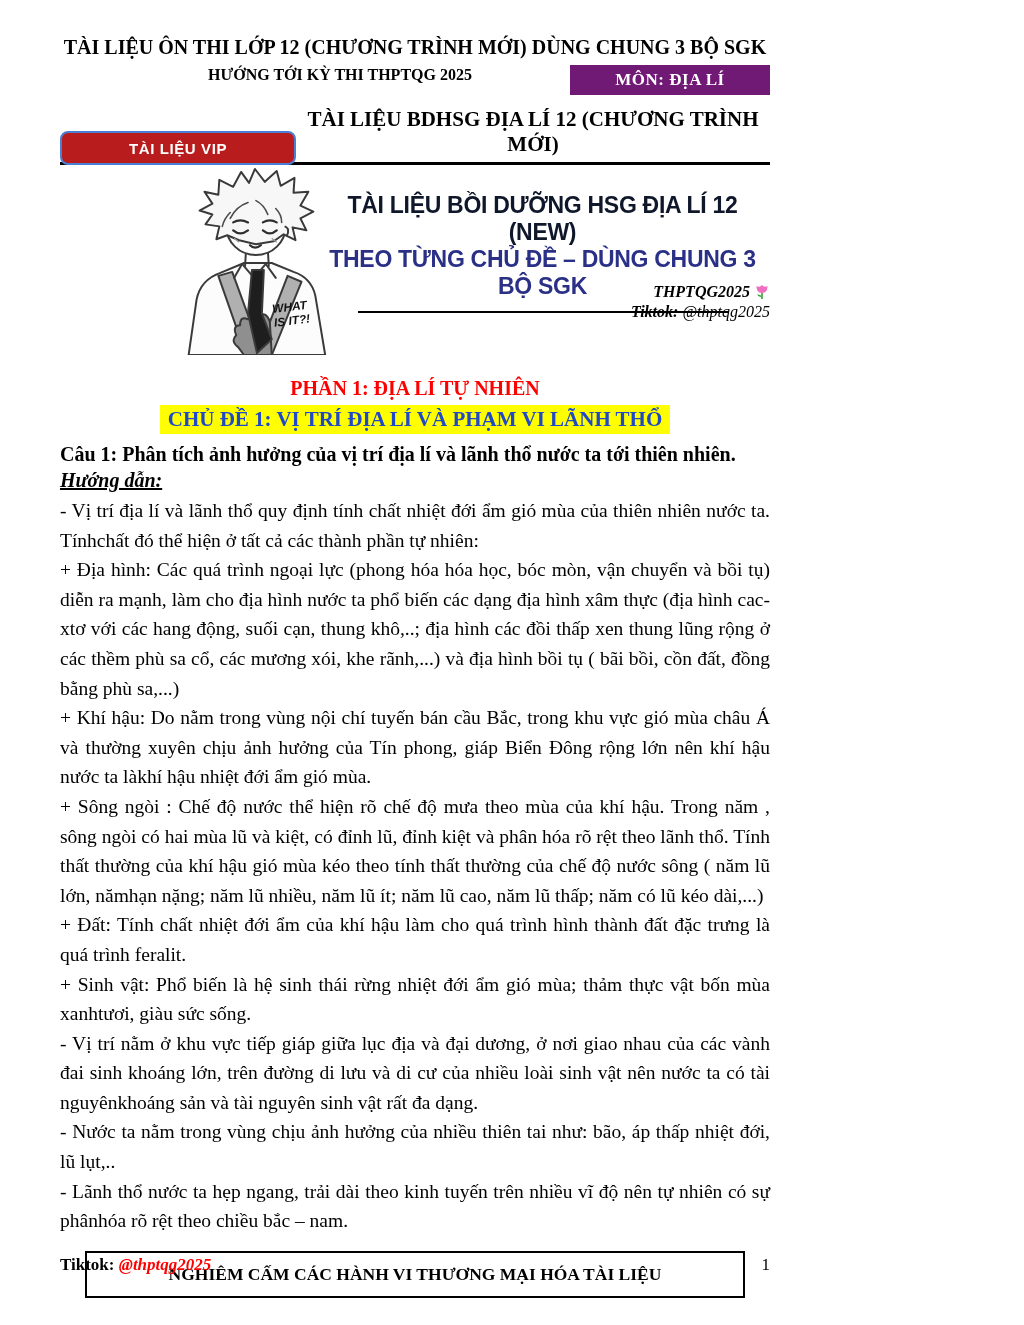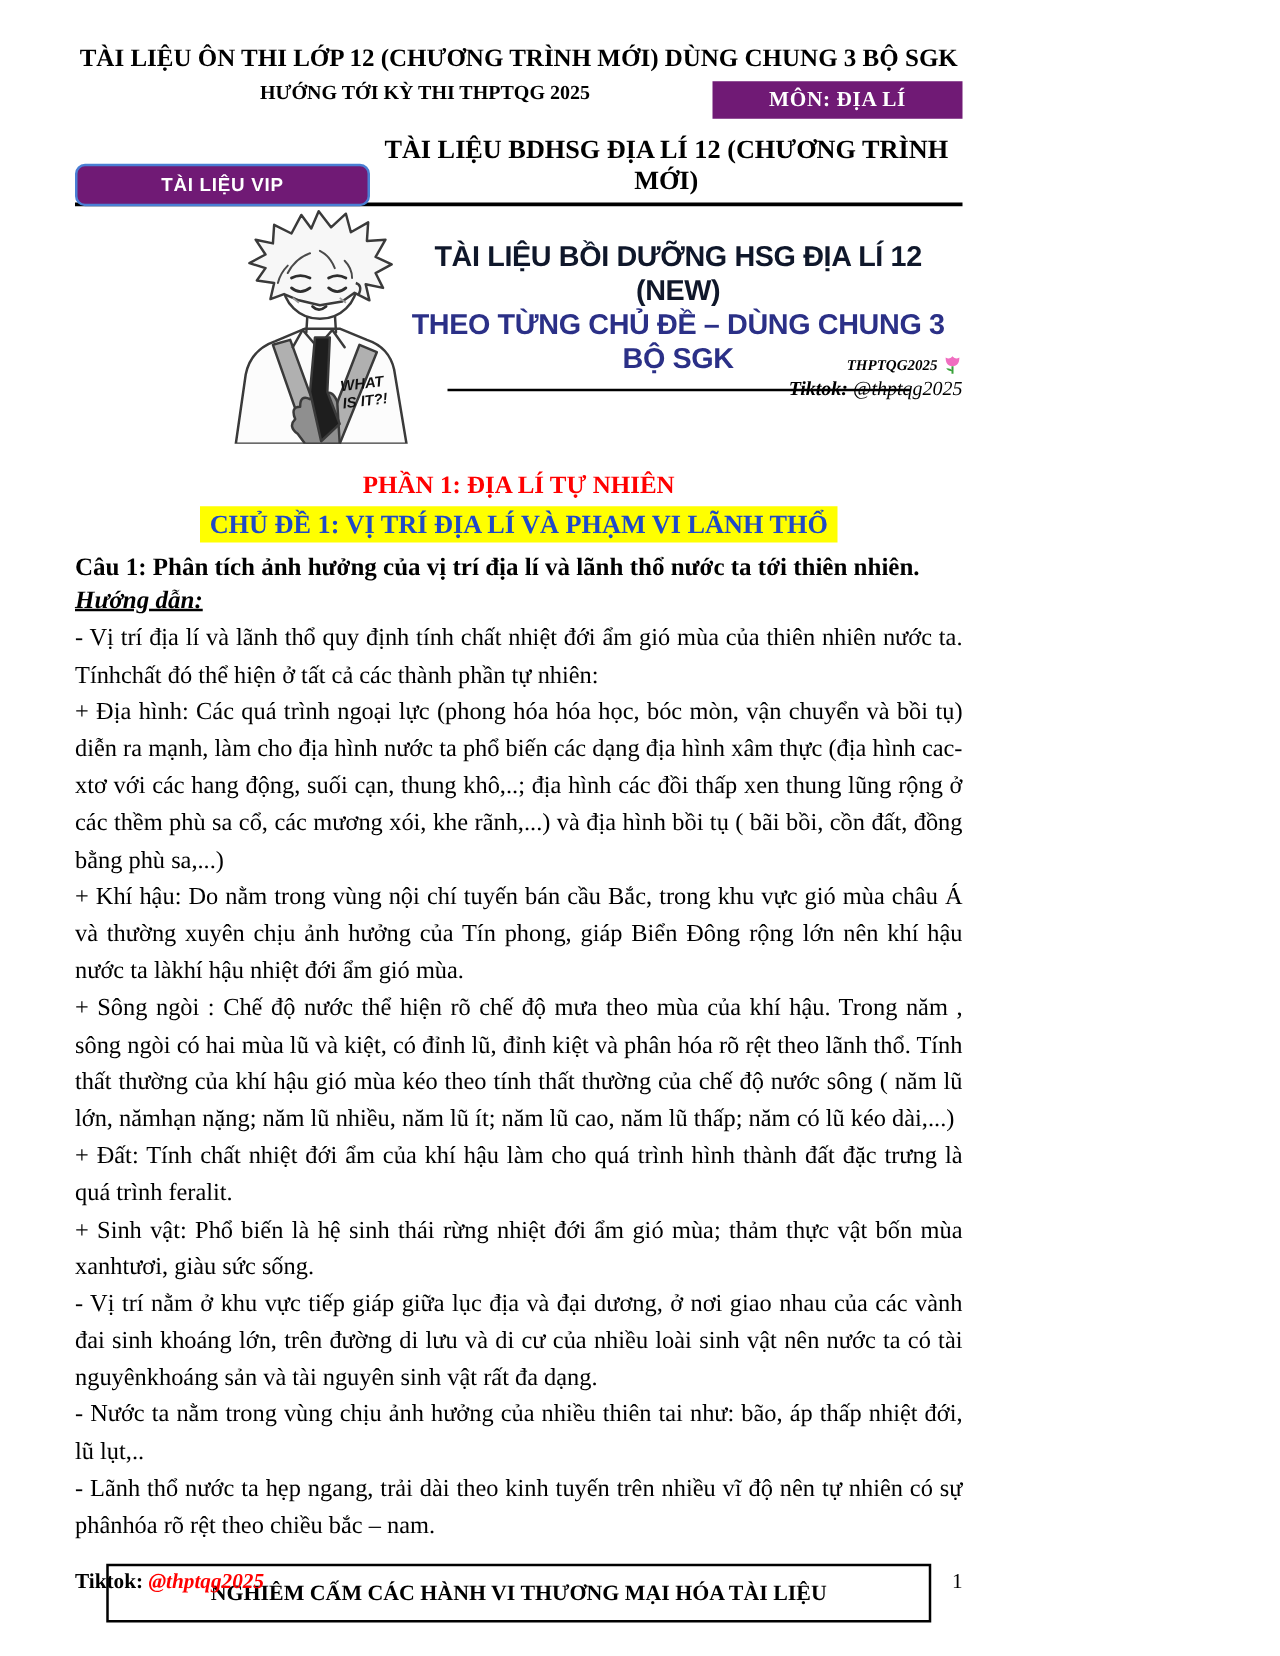--- a/index.html
+++ b/index.html
@@ -21,38 +21,38 @@
   .subject-box {
     position:absolute; right:0; top:4px;
     width:200px; height:30px; background:#701a75; color:#fff;
     display:flex; align-items:center; justify-content:center;
     font-weight:bold; font-size:17px; letter-spacing:0.5px;
   }
 
   
   .vip-row { display:flex; align-items:flex-end; border-bottom:3px solid #000; margin-top:12px; }
   .vip-badge {
-    width:236px; height:34px; background:#701a75; color:#fff;
+    width:236px; height:34px; background:#b91c1c; color:#fff;
     border:2px solid #4a7fd4; border-radius:8px;
     display:flex; align-items:center; justify-content:center;
     font-family:"Liberation Sans", sans-serif; font-weight:bold; font-size:15px;
     letter-spacing:0.6px; margin-bottom:-3px;
   }
   .doc-title { flex:1; text-align:center; font-weight:bold; font-size:21px; padding-bottom:5px; }
 
   
   .banner { position:relative; height:192px; }
   .illustration { position:absolute; left:100px; top:2px; width:180px; height:188px; }
   .banner-titles { margin-left:255px; text-align:center; padding-top:27px;
                    font-family:"Liberation Sans", sans-serif; font-weight:bold; }
   .banner-red  { color:#0f172a; font-size:23px; letter-spacing:-0.3px; }
   .banner-blue { color:#2b3087; font-size:23px; letter-spacing:-0.3px; }
   .banner-underline { width:370px; height:2px; background:#000; margin:11px auto 0 auto; }
   .brand-lines { position:absolute; right:0; top:118px; text-align:right; }
-  .brand-line1 { font-weight:bold; font-style:italic; font-size:12px; display:flex; align-items:center; justify-content:flex-end; gap:4px; }
+  .brand-line1 { font-weight:bold; font-style:italic; font-size:16px; display:flex; align-items:center; justify-content:flex-end; gap:4px; }
   .brand-line2 { font-size:16px; font-style:italic; margin-top:2px; }
   .brand-line2 .tk-label { font-weight:bold; }
   .tulip { width:16px; height:18px; display:inline-block; }
 
   
   .part-heading { text-align:center; color:#ff0000; font-weight:bold; font-size:20px; margin-top:20px; }
   .topic-heading { text-align:center; margin-top:5px; }
   .topic-heading span {
     background:#ffff00; color:#1f49c7; font-weight:bold; font-size:21px;
     padding:2px 8px; display:inline-block;

